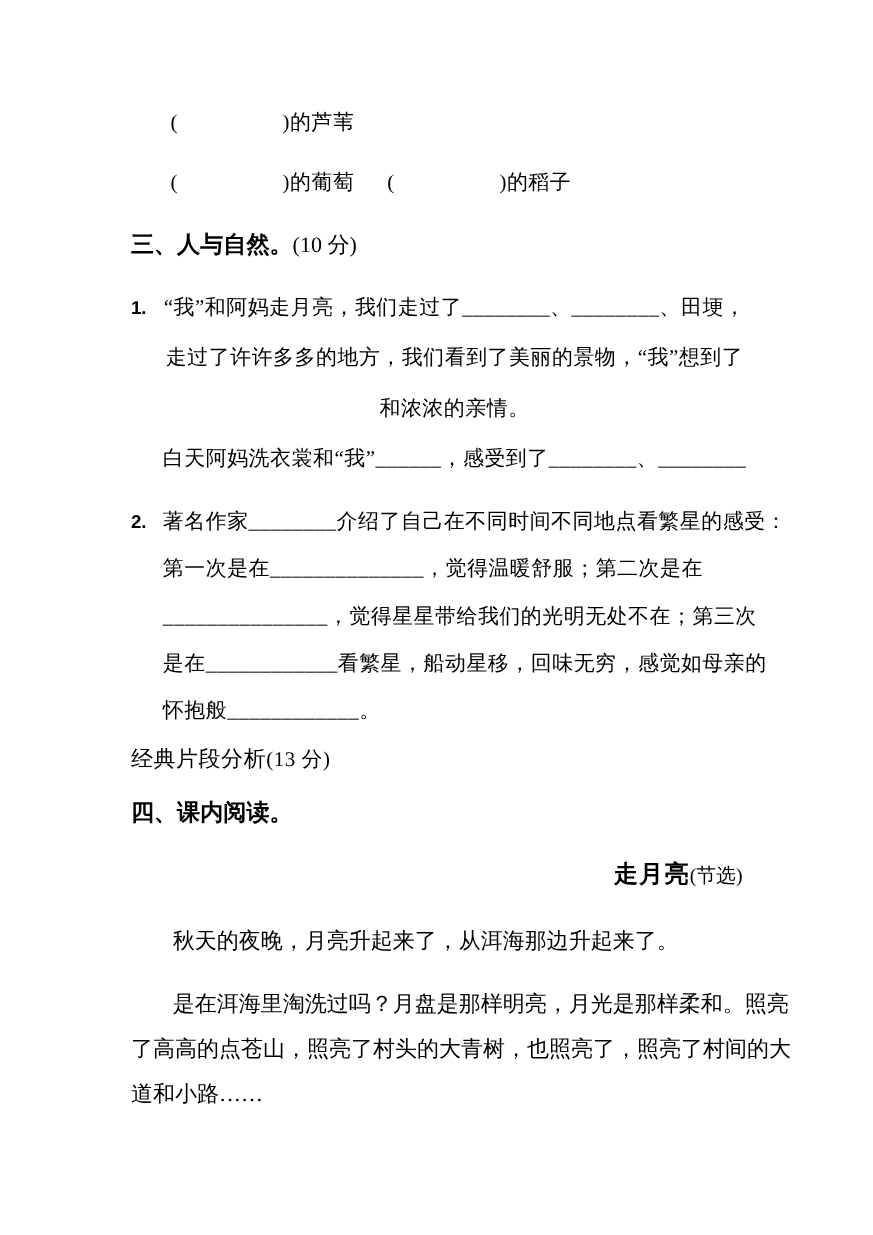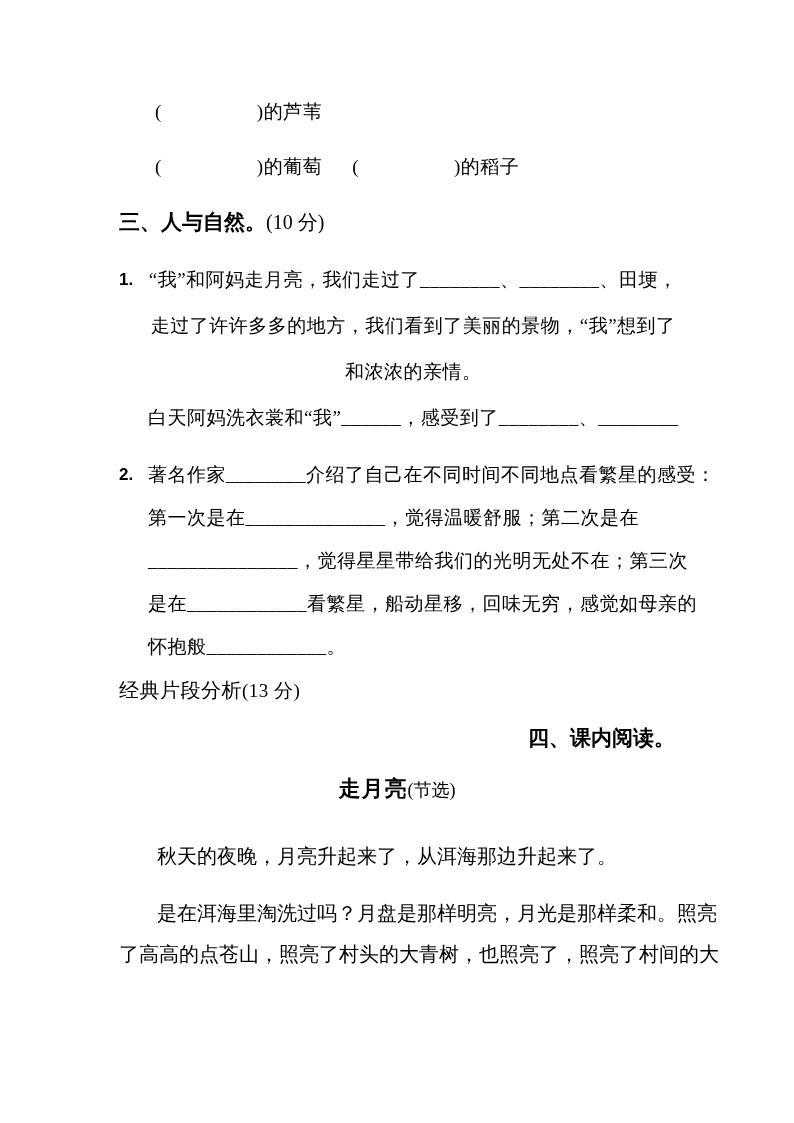--- a/index.html
+++ b/index.html
@@ -53,27 +53,27 @@
 
   
   .mid-heading {
     margin-top:7px;
     text-align:left;
     font-size:20px; line-height:30px; height:30px;
     letter-spacing:0.5px;
   }
   .mid-heading .section-score { font-size:19px; }
 
-  .section4 { margin-top:18px;text-align:right; }
+  .section4 { margin-top:18px; }
 
   
   .passage-title {
     margin-top:22px;
-    text-align:center;
-    line-height:28px; height:30px;
+    text-align:right;
+    line-height:40px; height:30px;
     white-space:nowrap;
   }
   .passage-title-main { font-weight:bold; font-size:22px; letter-spacing:1px; }
   .passage-title-suffix { font-size:18px; }
   .passage { font-size:20px; }
   .passage-para .pline {
     line-height:41px; height:41px;
     white-space:nowrap;
     letter-spacing:0;
   }
@@ -131,16 +131,17 @@
     <span class="passage-title-main">走月亮</span><span class="passage-title-suffix">(节选)</span>
   </div>
 
   <div class="passage">
     <div class="passage-para para1">
         <div class="pline">秋天的夜晚，月亮升起来了，从洱海那边升起来了。</div>
       </div>
     <div class="passage-para para2">
         <div class="pline">是在洱海里淘洗过吗？月盘是那样明亮，月光是那样柔和。照亮</div>
         <div class="pline">了高高的点苍山，照亮了村头的大青树，也照亮了，照亮了村间的大</div>
+        <div class="pline">道和小路……</div>
       </div>
   </div>
 
 </div>
 
 </body></html>

